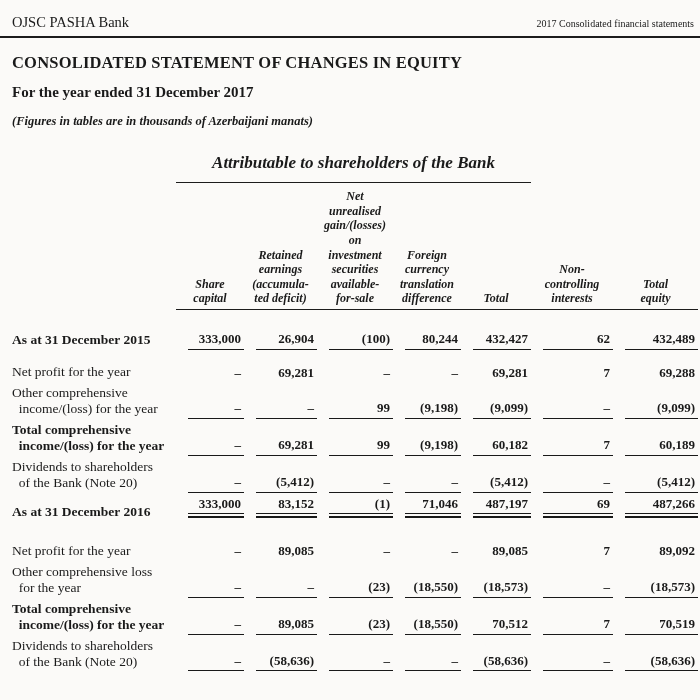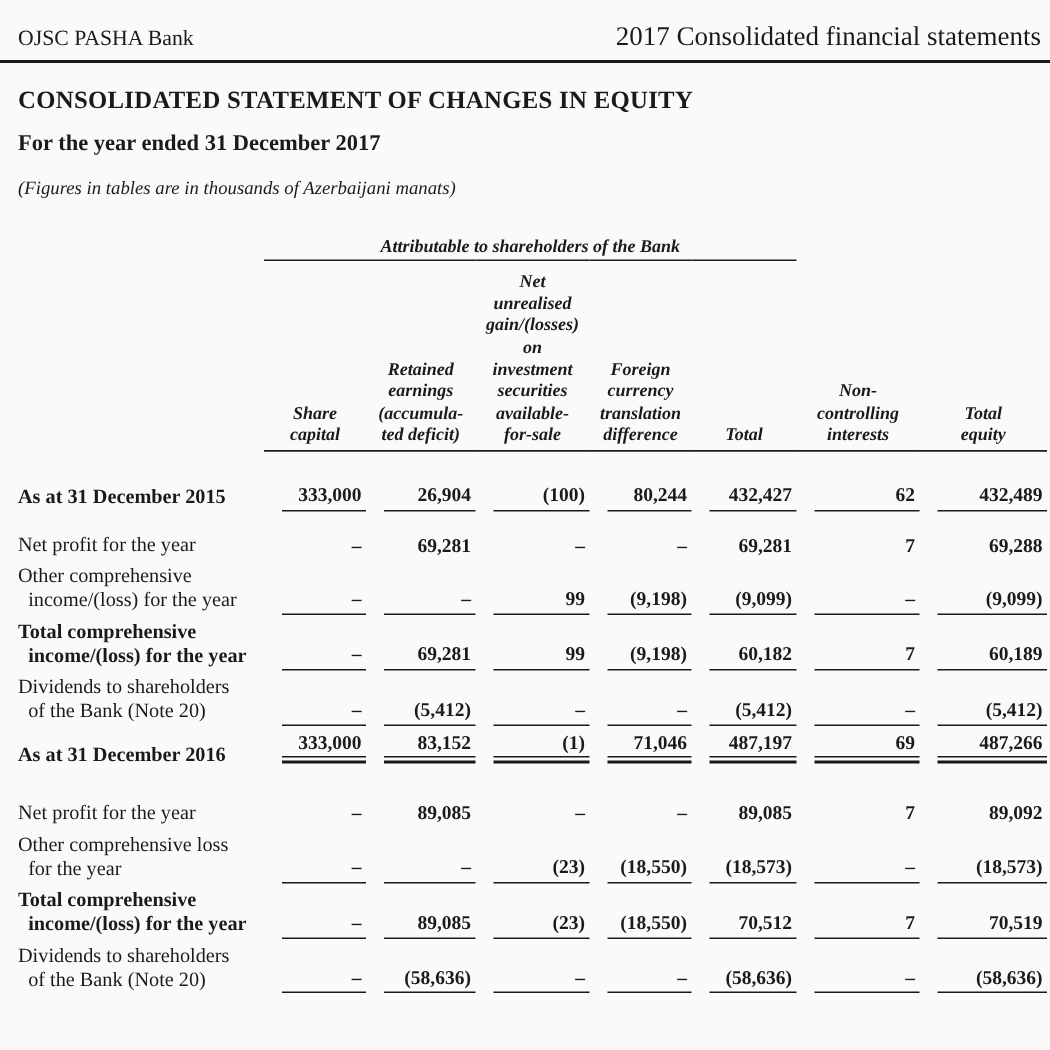--- a/index.html
+++ b/index.html
@@ -12,46 +12,46 @@
   }
   .page { width: 700px; height: 492px; position: relative; }
 
   
   .runhead {
     display: flex; justify-content: space-between; align-items: baseline;
     padding: 14px 6px 5px 12px;
     border-bottom: 2.5px solid #1c1c1c;
     font-size: 14.5px;
   }
-  .runhead .right { font-size: 18px; }
+  .runhead .right { font-size: 10px; }
 
   .doc-title {
     margin: 15px 0 8px 12px;
     font-weight: bold; font-size: 16.5px; letter-spacing: .2px;
   }
   .doc-sub {
     margin: 11px 8px 0 12px;
     font-weight: bold; font-size: 15px;
   }
   .doc-note {
     margin: 13px 0 0 12px;
-    font-weight: normal; font-style: italic; font-size: 12.5px;
+    font-weight: bold; font-style: italic; font-size: 12.5px;
   }
 
   
   table.eq {
     border-collapse: collapse; table-layout: fixed;
     width: 688px; margin: 24px 0 0 10px;
   }
   .eq th, .eq td { padding: 0; vertical-align: bottom; }
 
   .eq thead .spanner {
-    font-weight: bold; font-style: italic; font-size: 12px;
+    font-weight: bold; font-style: italic; font-size: 17px;
     border-bottom: 1.7px solid #1c1c1c;
-    padding-bottom: 1px;
+    padding-bottom: 9px;
   }
   .eq thead th.colh {
     font-weight: bold; font-style: italic; font-size: 12px;
     line-height: 1.22; text-align: center; white-space: pre-line;
     border-bottom: 1.7px solid #1c1c1c;
     padding: 6px 0 3px 0;
   }
   .eq thead th.lblh { border-bottom: none; }
 
   .eq td.lbl {

